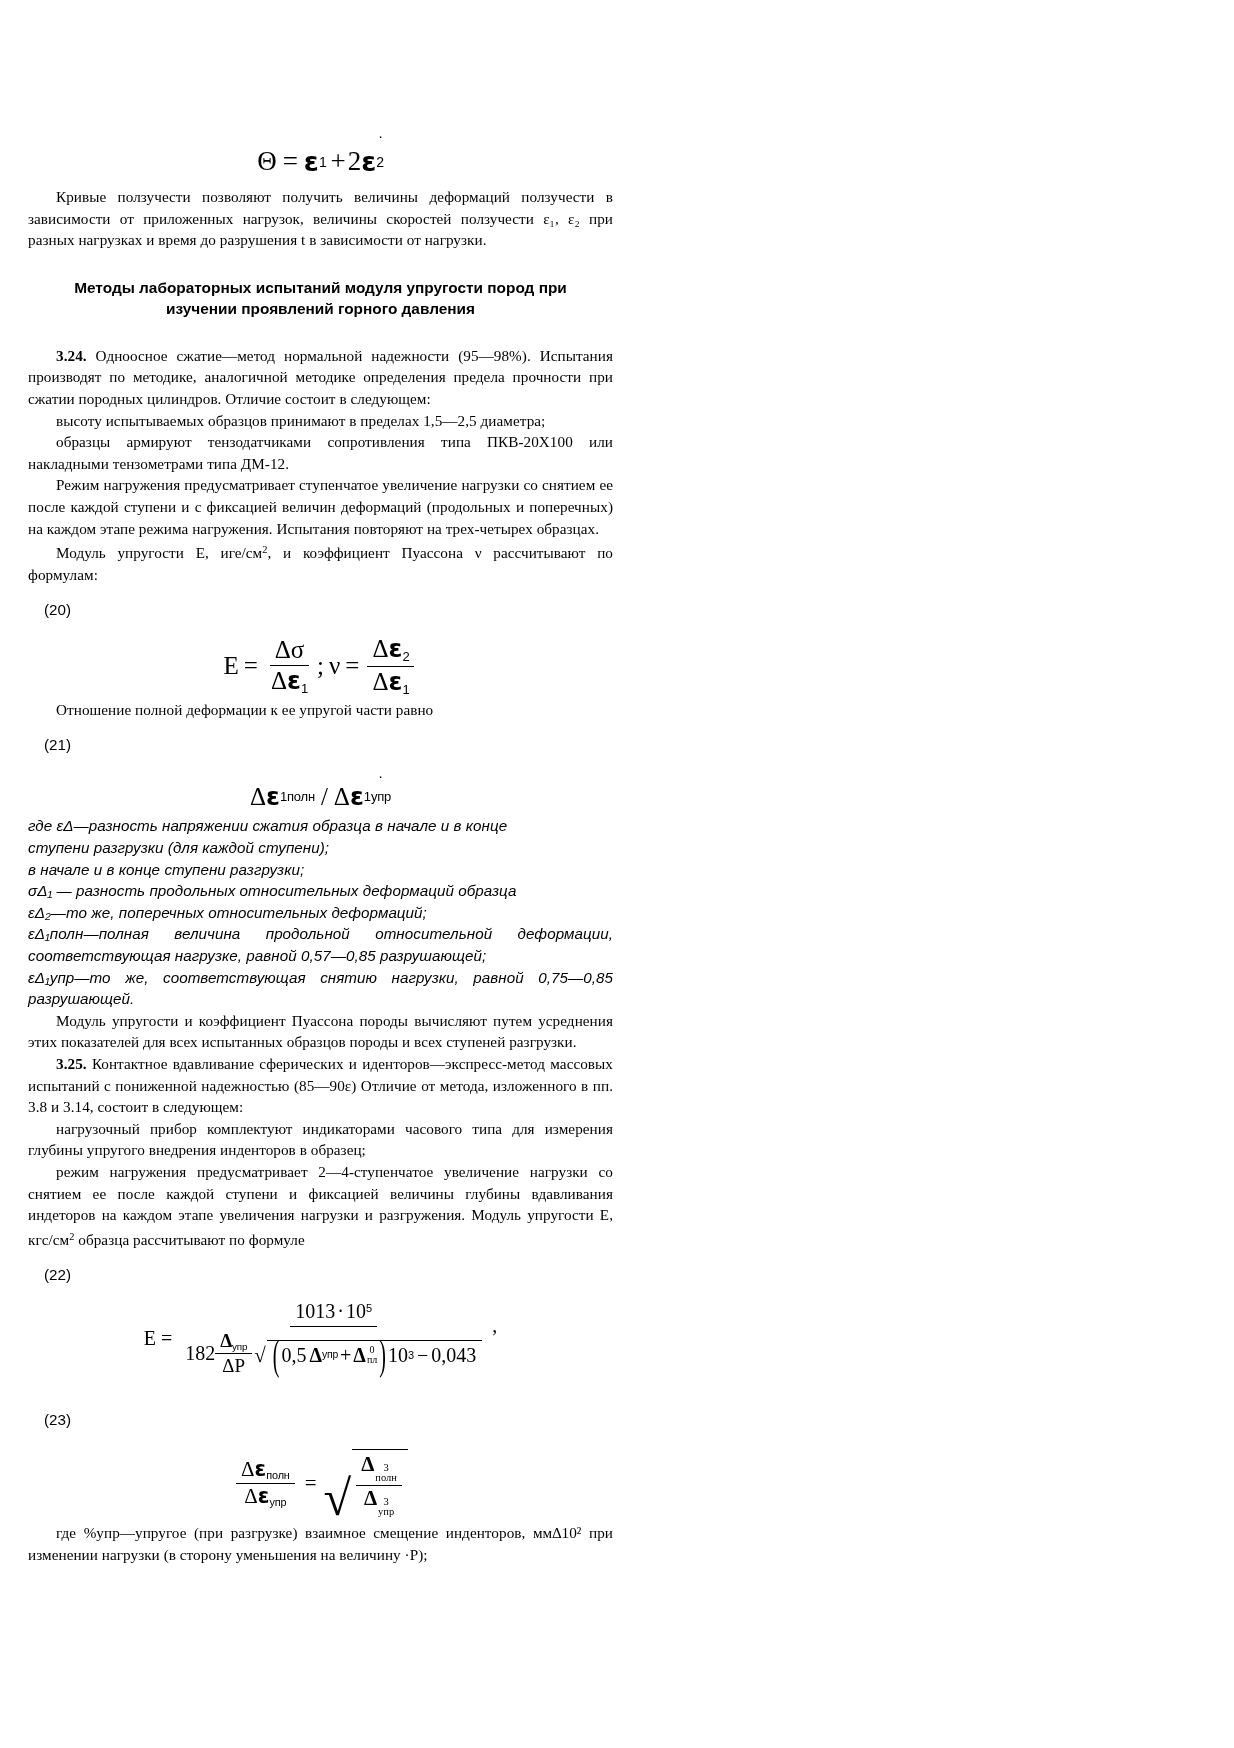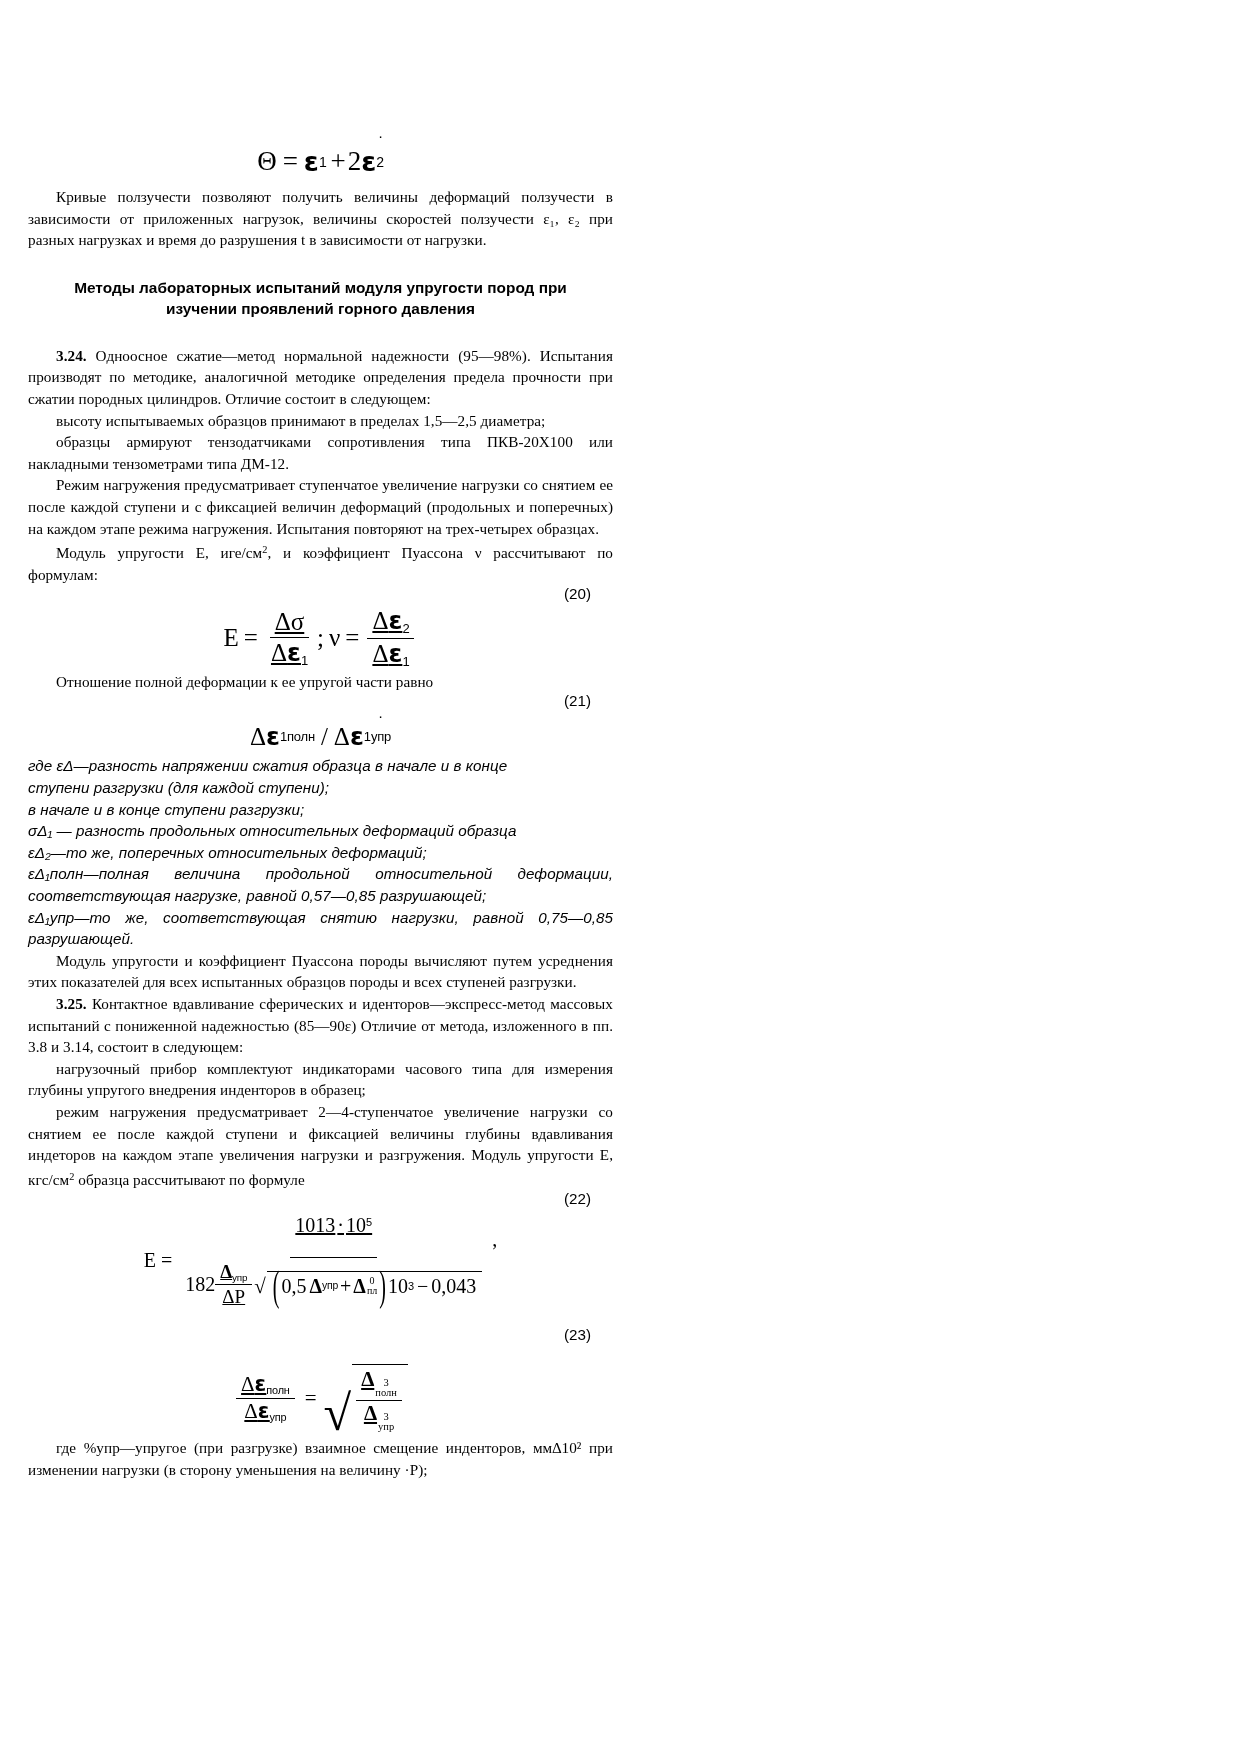--- a/index.html
+++ b/index.html
@@ -49,25 +49,25 @@
     margin: 26px 0 26px 0;
     font-size: 15.4px;
     line-height: 21px;
     font-weight: bold;
     text-align: center;
     padding: 0 12px;
   }
 
   
   .eqnum {
-    text-align: right;
+    text-align: left;
     font-size: 15.2px;
     line-height: 18px;
     padding-right: 22px;
-    margin: 0;
+    margin: 16px;
   }
 
   
   .math {
     text-align: center;
     font-family: "Liberation Serif", serif;
     color: #000;
   }
   .mrow {
     display: inline-flex;
@@ -94,21 +94,20 @@
   }
 
   
   .frac {
     display: inline-flex;
     flex-direction: column;
     align-items: center;
     justify-content: center;
     vertical-align: middle;
     margin: 0 3px;
-    text-decoration: underline;
   }
   .frac > .num {
     padding: 0 5px 1px 5px;
     border-bottom: 1.6px solid #000;
     line-height: 1.12;
   }
   .frac > .den {
     padding: 1px 5px 0 5px;
     line-height: 1.12;
   }
@@ -251,21 +250,21 @@
 
     <p class="body indent"><span>режим нагружения предусматривает 2—4-ступенчатое увеличение нагрузки со снятием ее после каждой ступени и фиксацией величины глубины вдавливания индеторов на каждом этапе увеличения нагрузки и разгружения. Модуль упругости Е, кгс/см</span><sup style="font-size:0.68em;vertical-align:0.5em">2</sup><span> образца рассчитывают по формуле</span></p>
 
     <div class="eqnum">(22)</div>
 
     <div class="math f22">
       <span class="mrow">
         <span>E</span>
         <span style="padding:0 5px">=</span>
         <span class="frac">
-          <span class="num" style="padding-bottom:20px">
+          <span class="num" style="padding-bottom:3px">
             <span>1013</span><span style="padding:0 2px">·</span><span>10</span><sup class="s">5</sup>
           </span>
           <span class="den" style="padding-top:3px">
             <span class="mrow" style="align-items:center">
               <span>182</span>
               <span class="frac" style="margin:0 2px 0 0;font-size:0.95em">
                 <span class="num"><span style="font-weight:bold">Δ</span><sub class="s">упр</sub></span>
                 <span class="den">ΔP</span>
               </span>
               <span class="sqrt">

